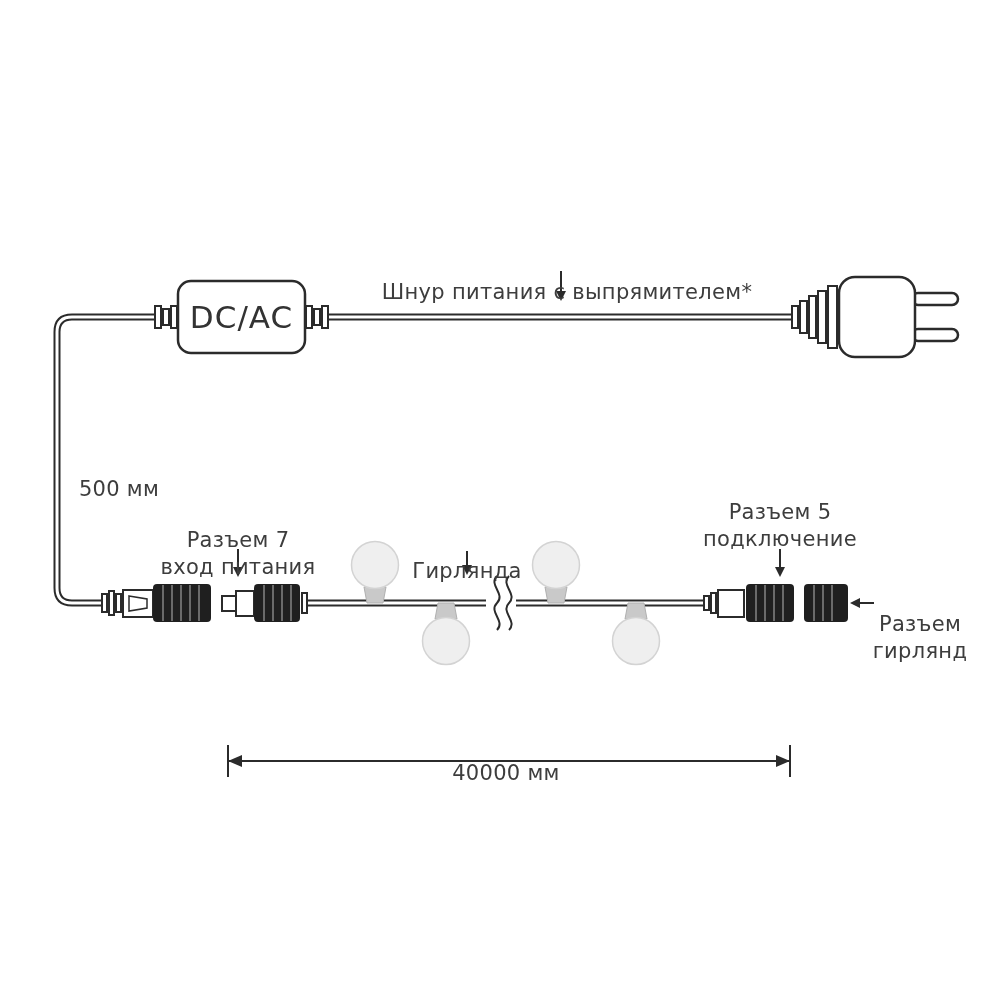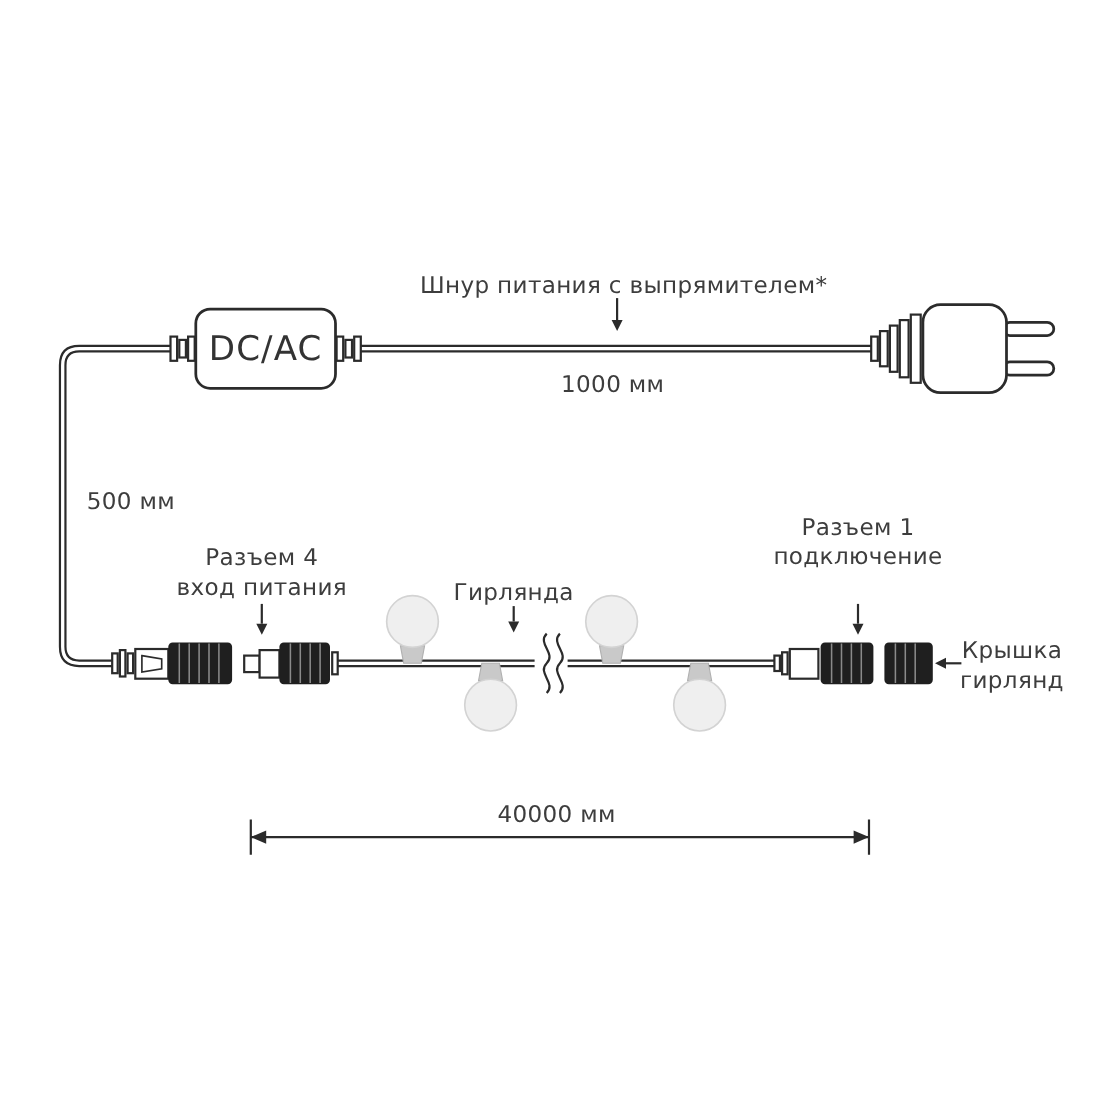--- a/index.html
+++ b/index.html
@@ -21,20 +21,21 @@
     width: 1000px; height: 1000px;
   }
   .lbl {
     position: absolute;
     font-size: 21px;
     line-height: 27px;
     letter-spacing: 0.3px;
     text-align: center;
     color: #3d3d3d;
     white-space: nowrap;
+    margin-top: 33px;
   }
   .lbl .line { display: block; }
   .lbl-shnur   { left: 317px; top: 246px; width: 500px; }
   .lbl-1000    { left: 457px; top: 336px; width: 200px; }
   .lbl-500     { left: 39px;  top: 443px; width: 160px; }
   .adapter-text {
     position: absolute;
     left: 178px; top: 281px; width: 127px; height: 72px;
     display: flex; align-items: center; justify-content: center;
     font-size: 31px; font-weight: 500; letter-spacing: 1px; color: #333333;
@@ -163,36 +164,35 @@
     </g>
 
     <g>
       <path d="M 228 745 V 777 M 790 745 V 777 M 228 761 H 790" stroke="#2b2b2b" stroke-width="2" fill="none"></path>
       <polygon points="228,761 242,755 242,767" fill="#2b2b2b"></polygon>
       <polygon points="790,761 776,755 776,767" fill="#2b2b2b"></polygon>
     </g>
   </svg>
 
   <div class="lbl lbl-shnur">Шнур питания с выпрямителем*</div>
-  <div class="lbl lbl-1000">1000 мм</div>
   <div class="lbl lbl-500">500 мм</div>
   <div class="adapter-text">DC/AC</div>
 
   <div class="lbl lbl-razem1">
-    <span class="line">Разъем 4</span>
+    <span class="line">Разъем 7</span>
     <span class="line">вход питания</span>
   </div>
 
   <div class="lbl lbl-girl">Гирлянда</div>
 
   <div class="lbl lbl-razem2">
-    <span class="line">Разъем 1</span>
+    <span class="line">Разъем 5</span>
     <span class="line">подключение</span>
   </div>
 
   <div class="lbl lbl-cap">
-    <span class="line">Крышка</span>
+    <span class="line">Разъем</span>
     <span class="line">гирлянд</span>
   </div>
 
   <div class="lbl lbl-20000">40000 мм</div>
 
 </div>
 
 </body></html>

